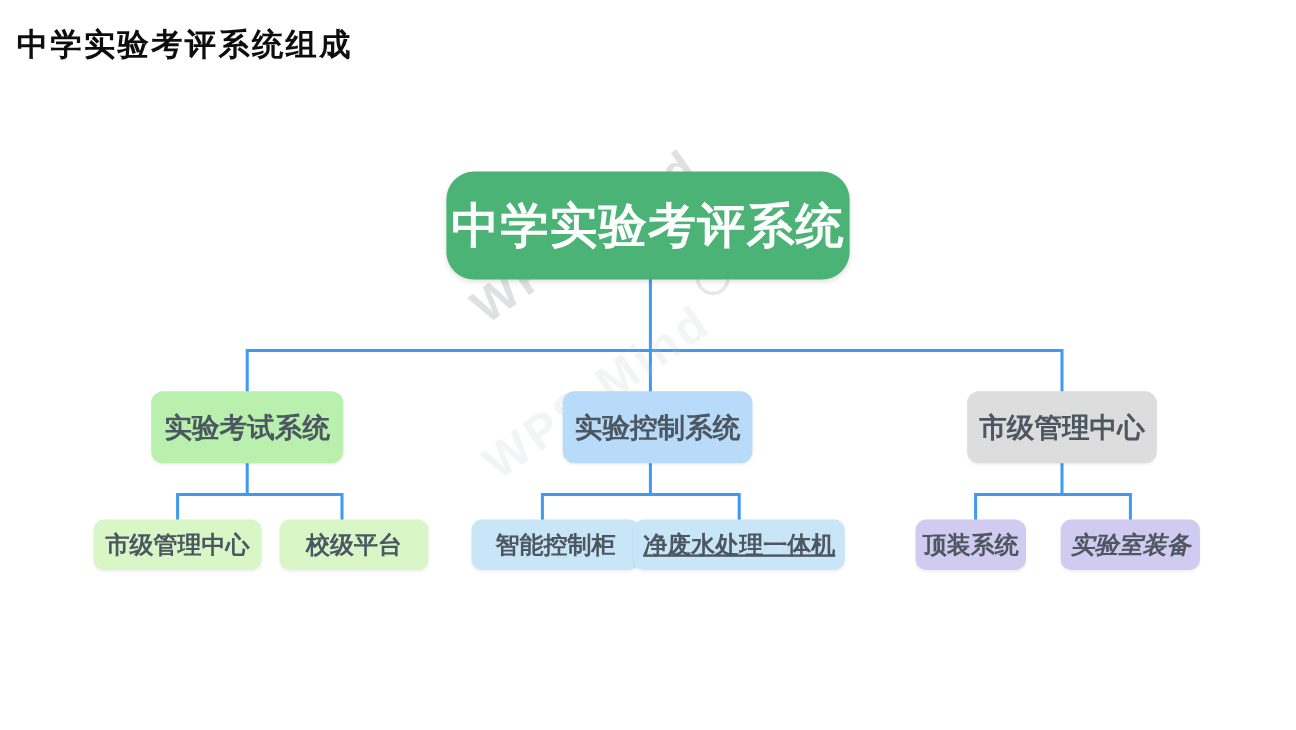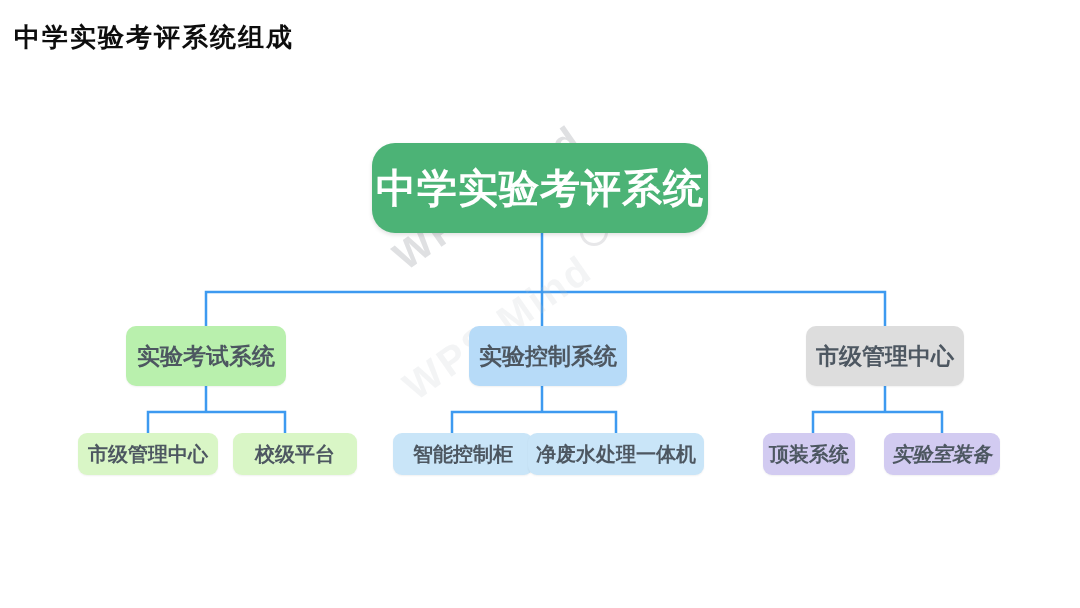--- a/index.html
+++ b/index.html
@@ -79,18 +79,18 @@
   <div class="node node-root" style="background: rgb(76, 179, 118);">中学实验考评系统</div>
 
   <div class="node node-l2 b-exam" style="background: rgb(185, 240, 173);">实验考试系统</div>
   <div class="node node-l2 b-control" style="background: rgb(183, 219, 248);">实验控制系统</div>
   <div class="node node-l2 b-hardware" style="background: rgb(221, 221, 221);">市级管理中心</div>
 
   <div class="node node-l3 l-city" style="background: rgb(217, 246, 198);">市级管理中心</div>
   <div class="node node-l3 l-school" style="background: rgb(217, 246, 198);">校级平台</div>
 
   <div class="node node-l3 l-cabinet" style="background: rgb(201, 229, 248);">智能控制柜</div>
-  <div class="node node-l3 l-water" style="background: rgb(201, 229, 248);">净废水处理一体机</div>
+  <div class="node node-l3 l-water" style="background: rgb(201, 229, 248); text-decoration: underline;">净废水处理一体机</div>
 
   <div class="node node-l3 l-top" style="background: rgb(210, 203, 241);">顶装系统</div>
   <div class="node node-l3 l-lab" style="background: rgb(210, 203, 241);">实验室装备</div>
 
 </div>
 
 </body></html>

